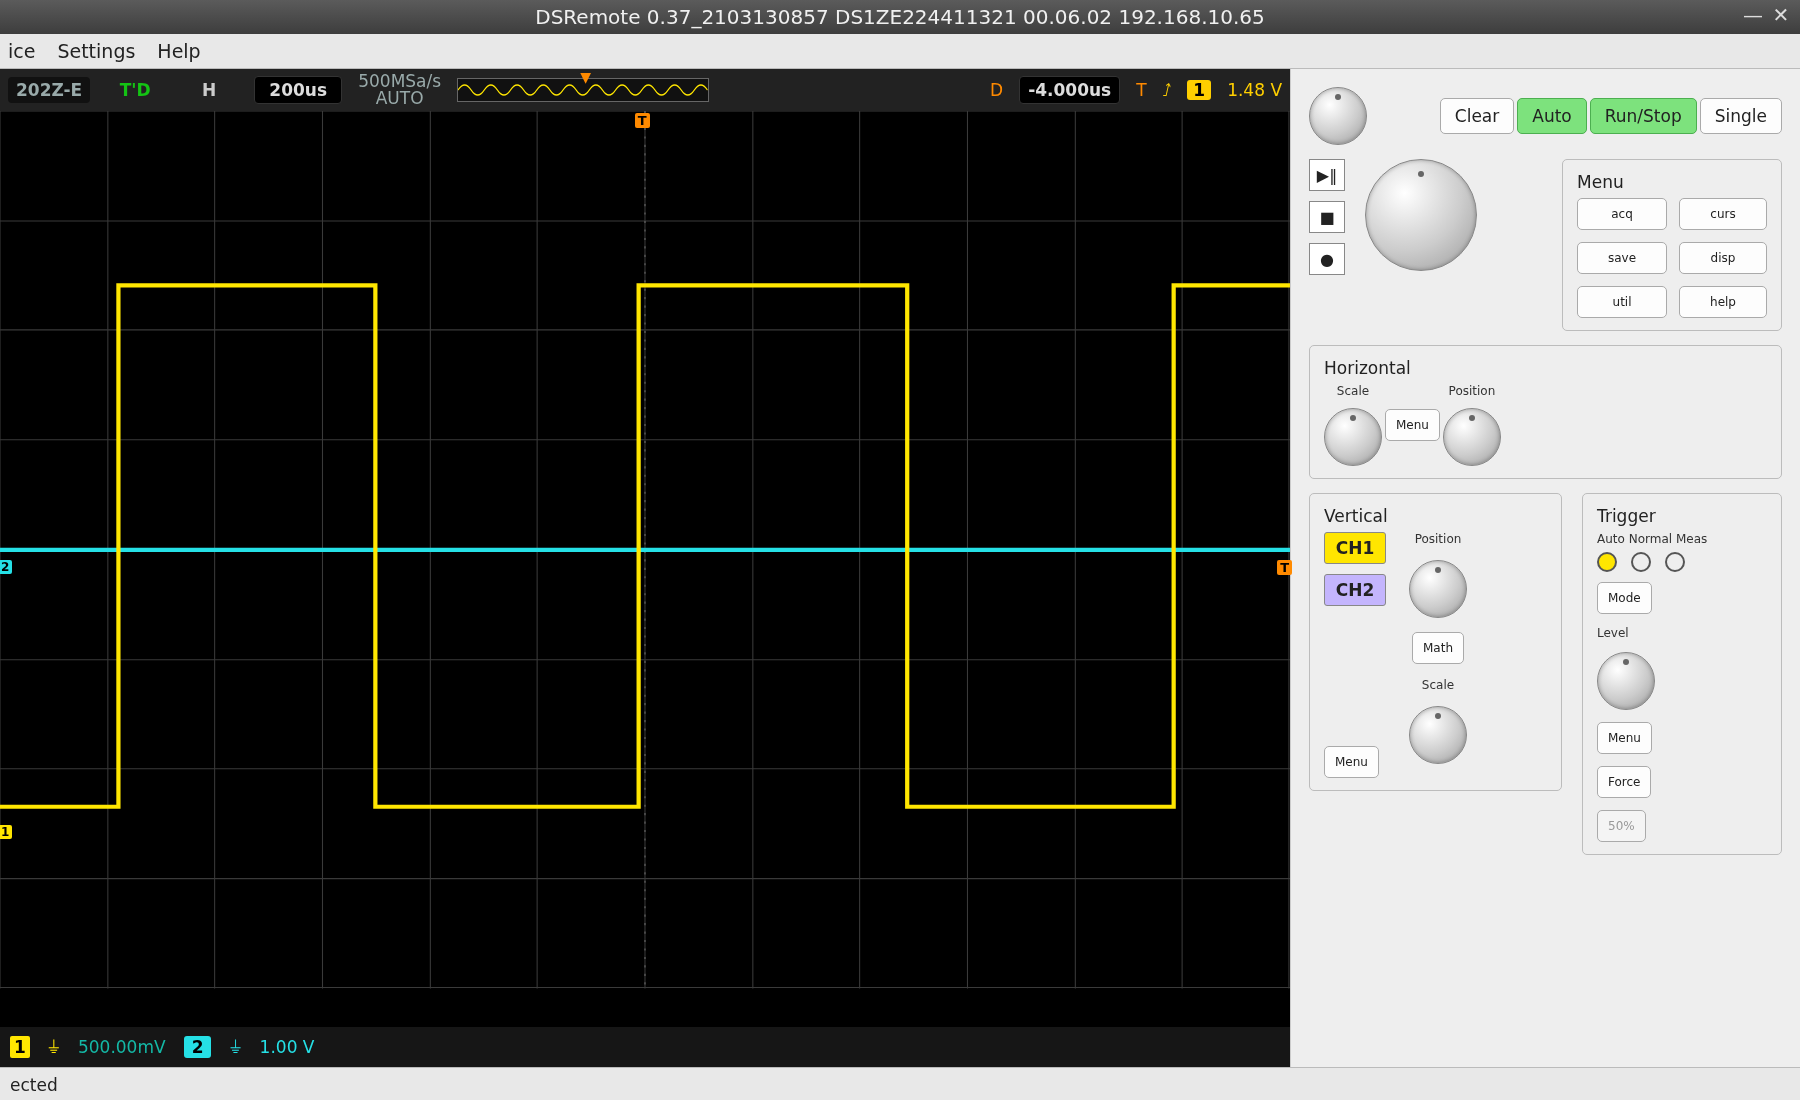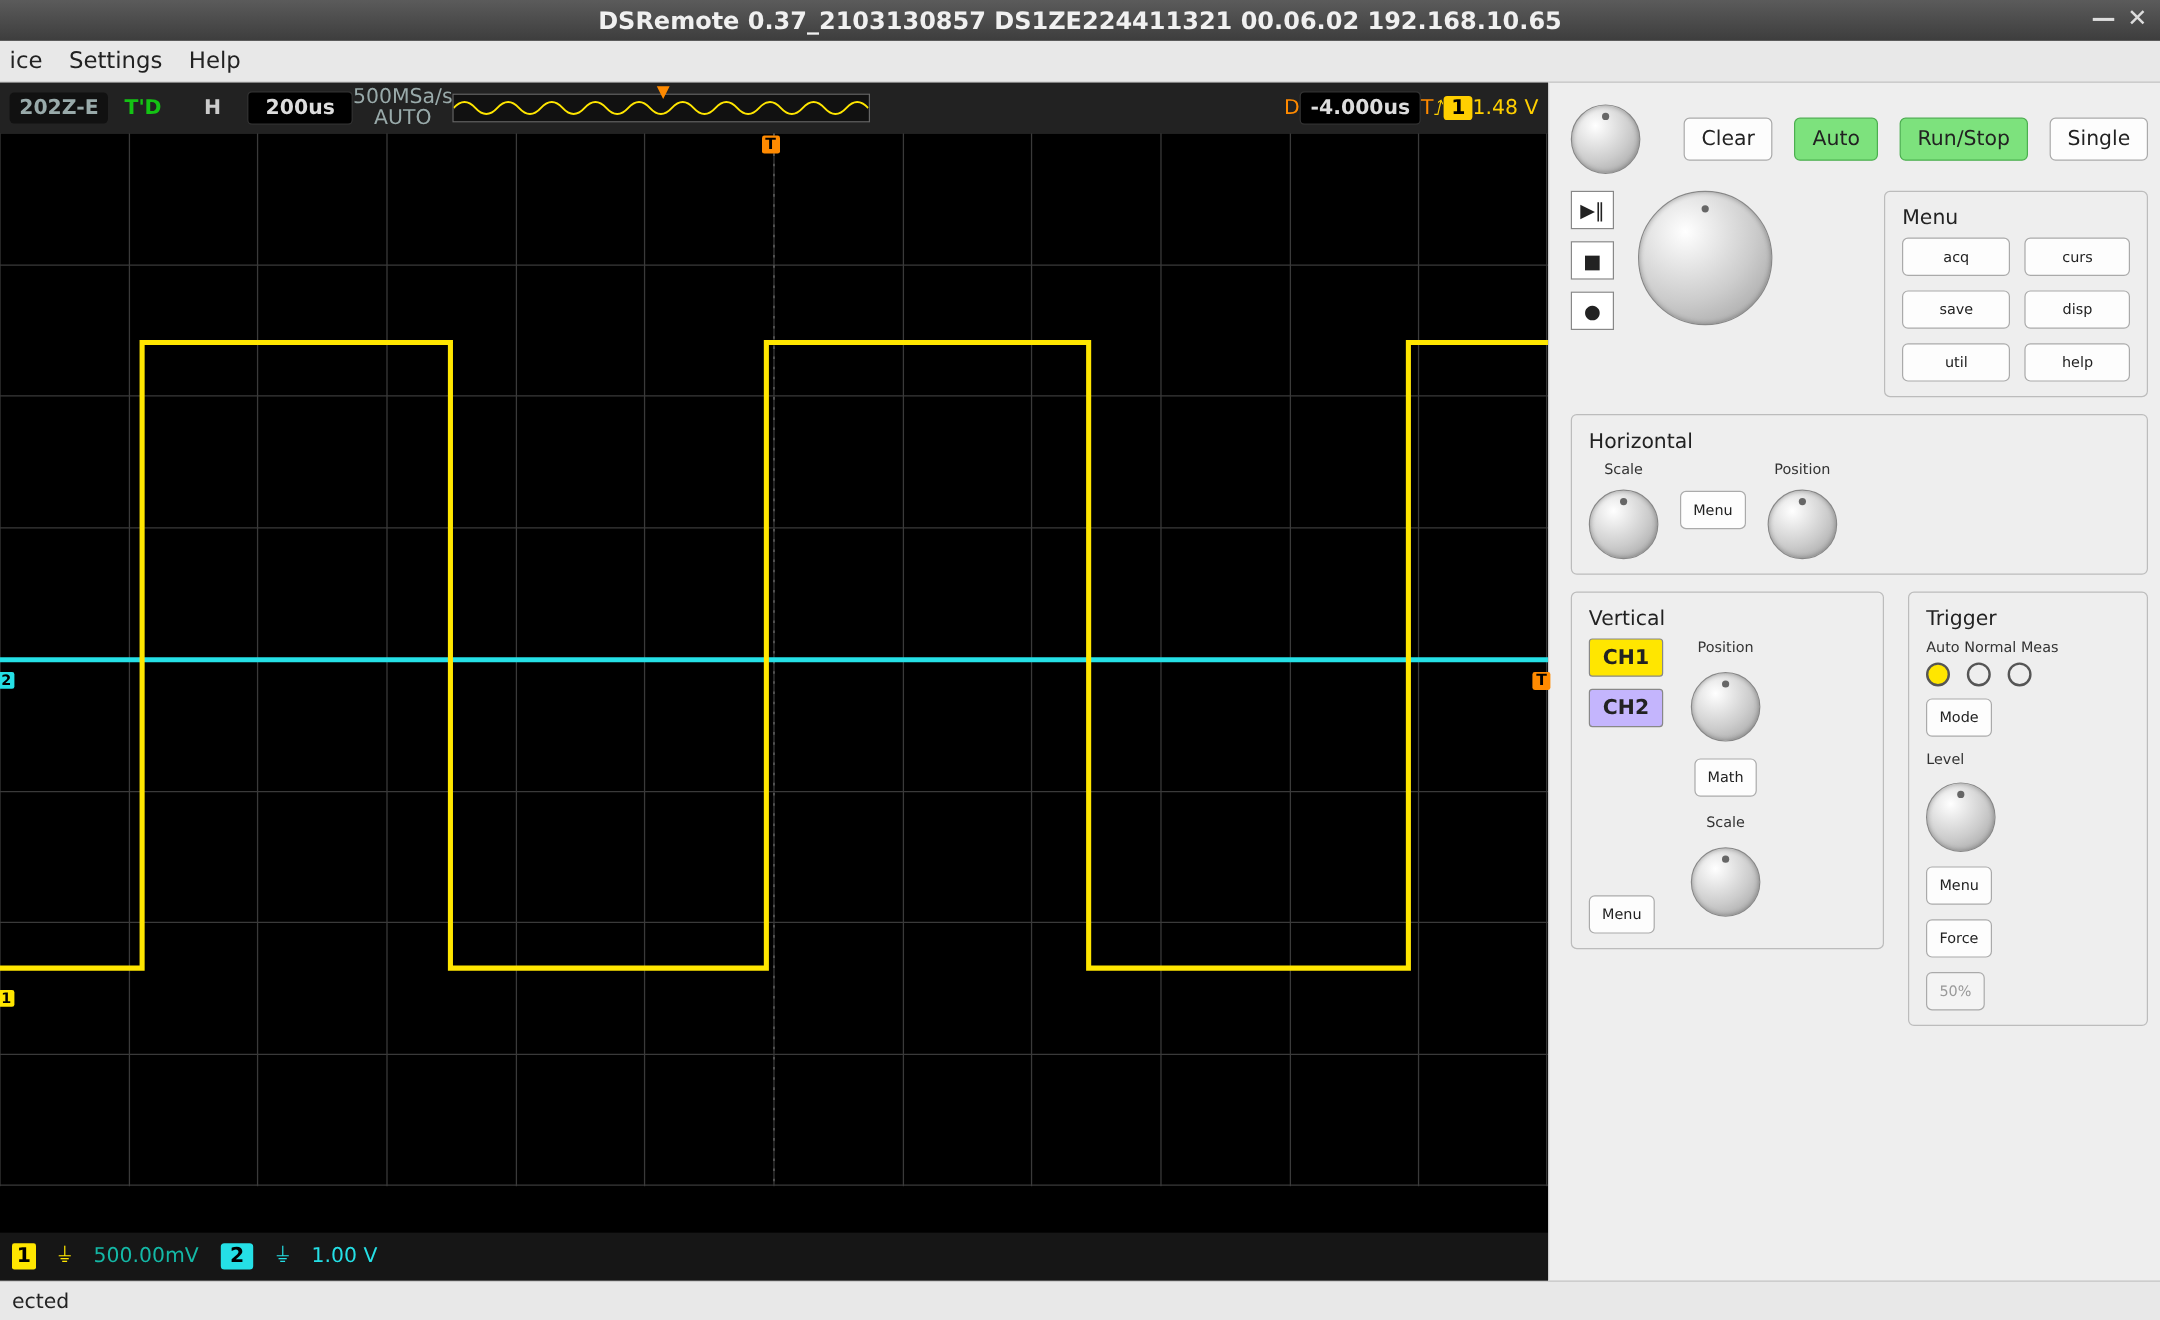--- a/index.html
+++ b/index.html
@@ -1,23 +1,23 @@
 <!DOCTYPE html>
 <html><head>
 <meta charset="utf-8">
 <style>
 html,body{margin:0;padding:0;width:1800px;height:1100px;background:#d4d4d4;font-family:"DejaVu Sans",Arial,sans-serif;font-size:17px;color:#222;overflow:hidden}
-.titlebar{height:34px;background:linear-gradient(#5b5b5b,#3d3d3d);color:#f0f0f0;display:flex;align-items:center;justify-content:center;font-weight:bold;font-size:20px;position:relative}
+.titlebar{height:34px;background:linear-gradient(#5b5b5b,#3d3d3d);color:#f0f0f0;display:flex;align-items:center;justify-content:center;font-weight:normal;font-size:20px;position:relative}
 .titlebar .winctl{position:absolute;right:8px;top:4px;display:flex;gap:6px}
 .winctl span{display:inline-flex;width:22px;height:22px;align-items:center;justify-content:center;color:#ddd;cursor:pointer}
 .menubar{height:34px;background:#e8e8e8;border-bottom:1px solid #bbb;display:flex;align-items:center;padding:0 8px;gap:22px;font-size:19px}
 .menubar span{cursor:pointer}
 .content{display:flex;height:calc(100% - 68px - 34px)}
 .scope-area{flex:0 0 1290px;display:flex;flex-direction:column;background:#000}
-.scope-status{height:42px;background:#222;display:flex;align-items:center;padding:0 8px;color:#ccc;font-size:17px}
+.scope-status{height:42px;background:#222;display:flex;align-items:center;gap:16px;padding:0 8px;color:#ccc;font-size:17px}
 .pill{display:inline-flex;align-items:center;justify-content:center;min-width:42px;height:26px;padding:0 8px;border-radius:4px;font-weight:bold}
 .pill.model{background:#111;color:#9aa}
 .pill.td{color:#14c314}
 .pill.h{color:#ccc}
 .pill.time{background:#000;border:1px solid #333;color:#ddd;min-width:70px}
 .sr{color:#9aa;text-align:center;line-height:1}
 .memmap{flex:1;max-width:380px;height:22px;border:1px solid #666;background:#111;position:relative;display:flex;align-items:center}
 .memmap svg{width:100%;height:100%}
 .memmap .cursor{position:absolute;top:-10px;left:49%;color:#ff8a00;font-size:14px}
 .dval{color:#ff8a00}
@@ -25,21 +25,21 @@
 .tbadge{background:#ffcf00;color:#000;border-radius:3px;padding:0 6px;font-weight:bold}
 .trvolt{color:#ffcf00}
 .waveform{flex:1;position:relative;background:#000}
 .waveform svg{position:absolute;inset:0}
 .chbar{height:40px;background:#161616;display:flex;align-items:center;gap:18px;padding:0 10px;color:#bbb}
 .ch1lab{background:#ffe600;color:#000;padding:1px 4px;border-radius:2px;font-weight:bold}
 .ch2lab{background:#25e0e6;color:#000;padding:1px 8px;border-radius:3px;font-weight:bold}
 .ch1val{color:#14b8a6}
 .ch2val{color:#25e0e6}
 .panel{flex:1;background:#eee;padding:18px 18px;box-sizing:border-box;display:flex;flex-direction:column;gap:14px;border-left:1px solid #ccc}
-.row{display:flex;align-items:center;gap:18px}
+.row{display:flex;align-items:center;gap:3px}
 .btn{display:inline-flex;align-items:center;justify-content:center;height:34px;padding:0 14px;background:#fdfdfd;border:1px solid #aaa;border-radius:5px;cursor:pointer;font-size:17px}
 .btn.green{background:#7de27d;border-color:#4caf50}
 .btn.small{height:30px;padding:0 10px;font-size:12px}
 .btn.disabled{color:#999;background:#f4f4f4}
 .knob{width:56px;height:56px;border-radius:50%;background:radial-gradient(circle at 35% 30%,#fff,#ccc 55%,#999);border:1px solid #888;position:relative;box-shadow:inset 0 0 4px rgba(0,0,0,.3)}
 .knob.big{width:110px;height:110px}
 .knob::after{content:"";position:absolute;left:50%;top:10%;width:6px;height:6px;background:#666;border-radius:50%;transform:translateX(-50%)}
 .knob-wrap{position:relative;display:inline-flex;align-items:center;justify-content:center}
 .group{border:1px solid #bcbcbc;border-radius:5px;padding:12px 14px;background:#eee}
 .group .title{font-size:17px;margin-bottom:6px}

